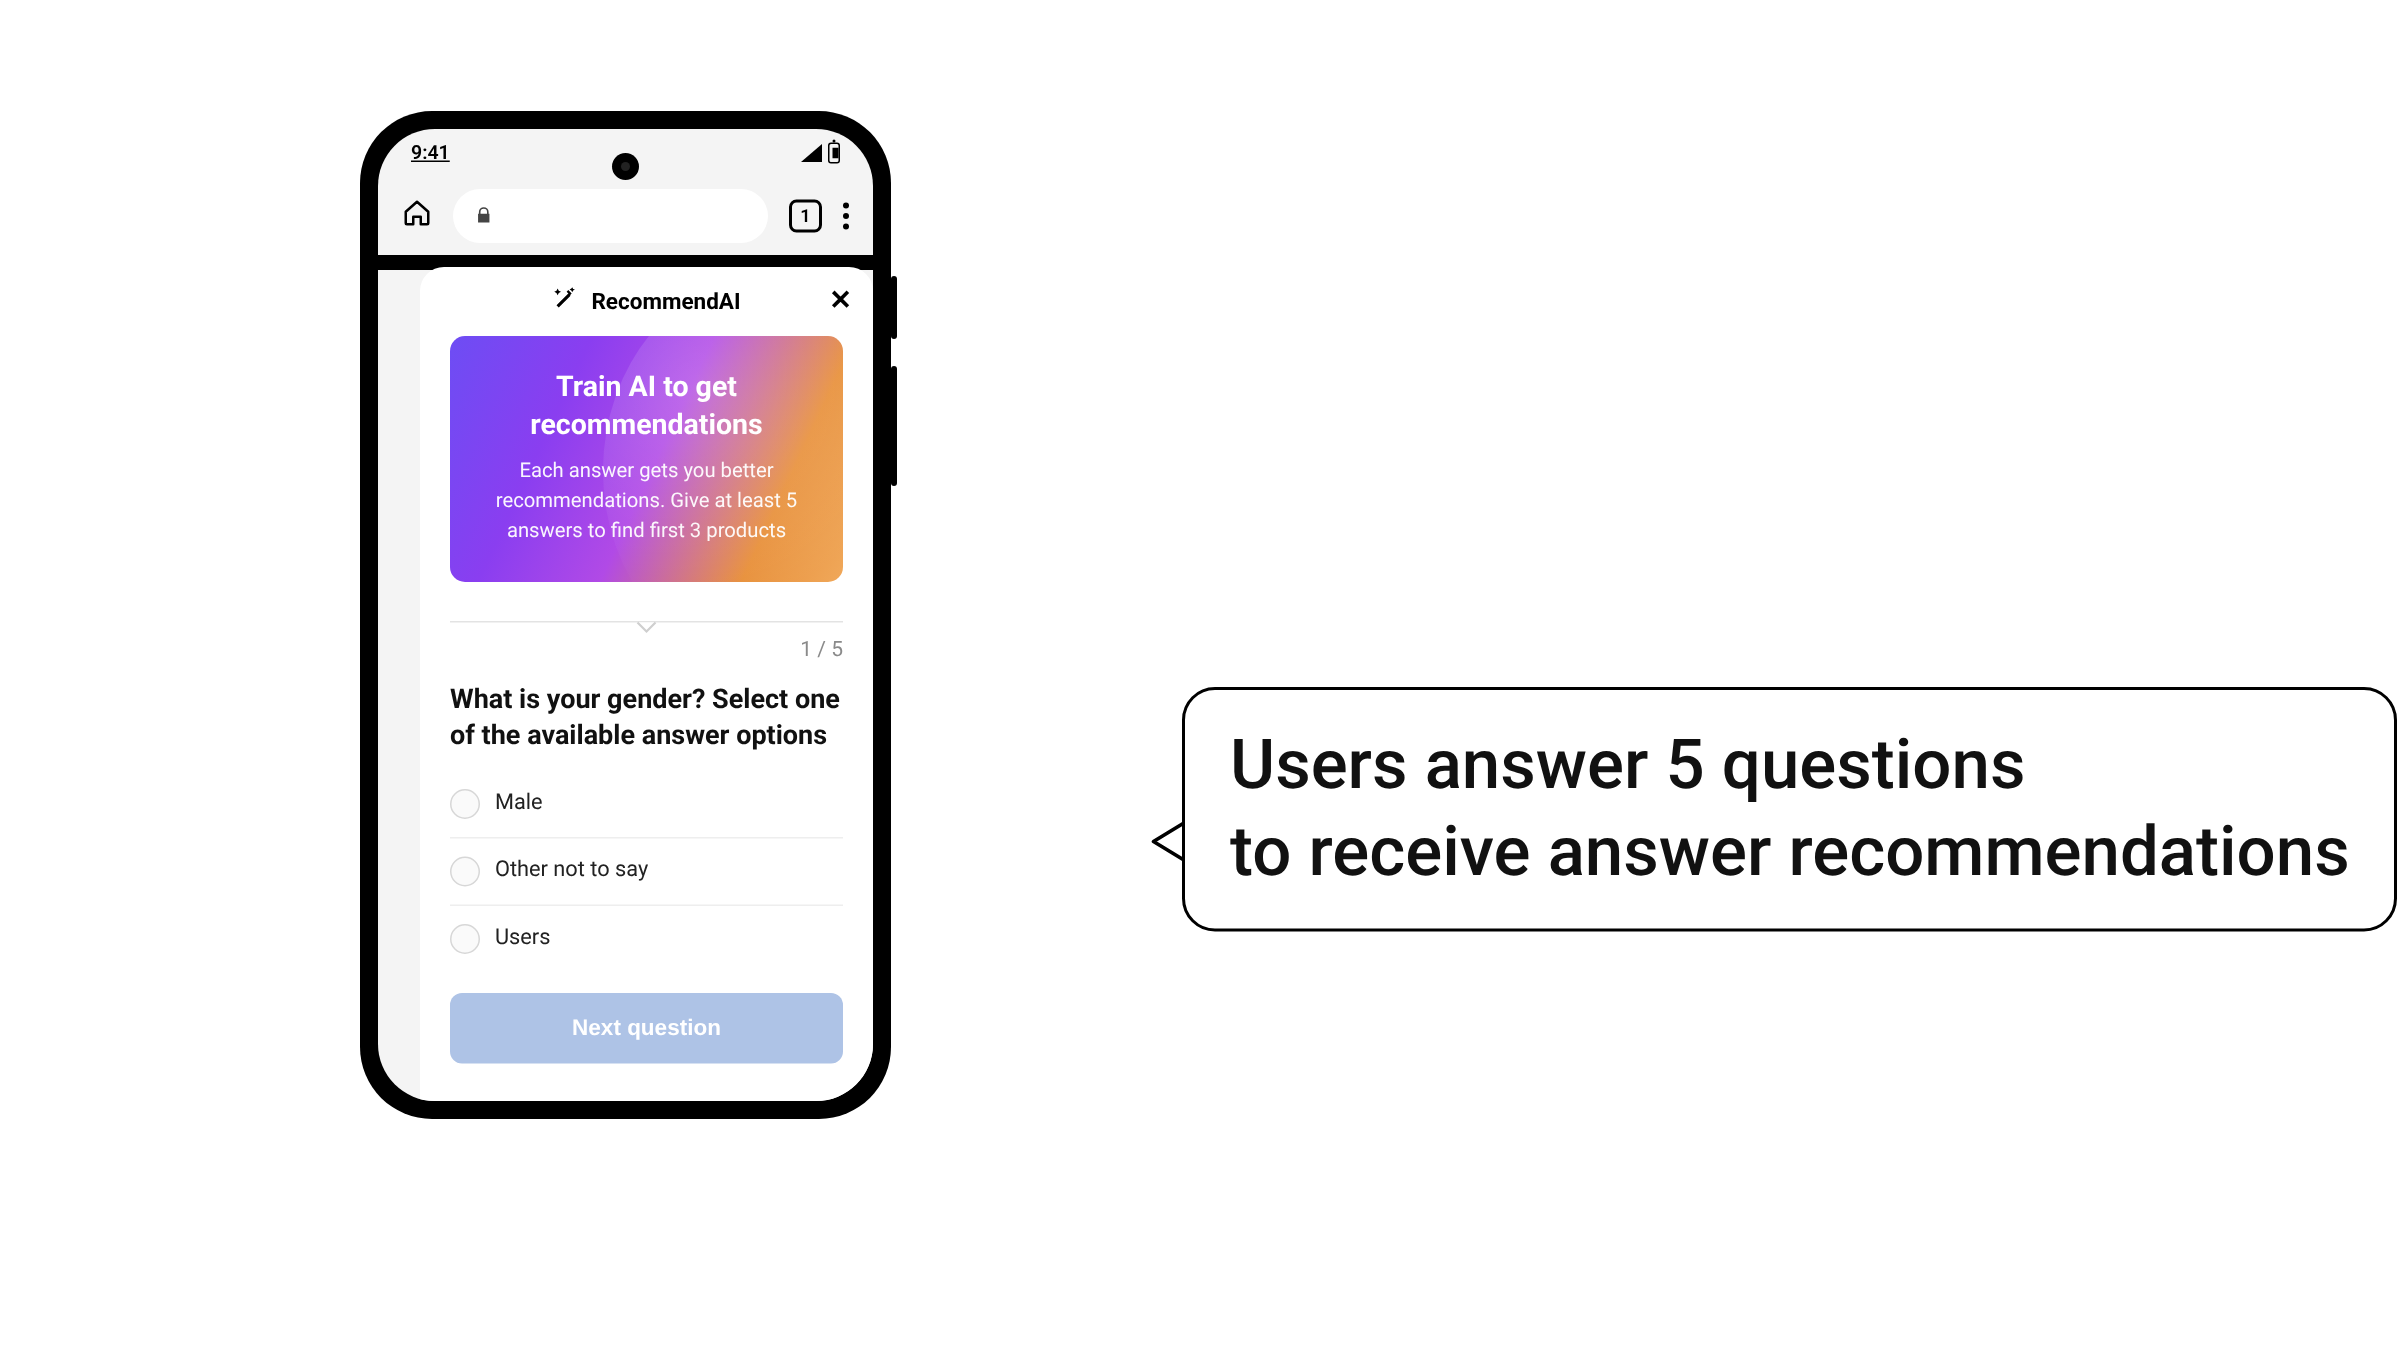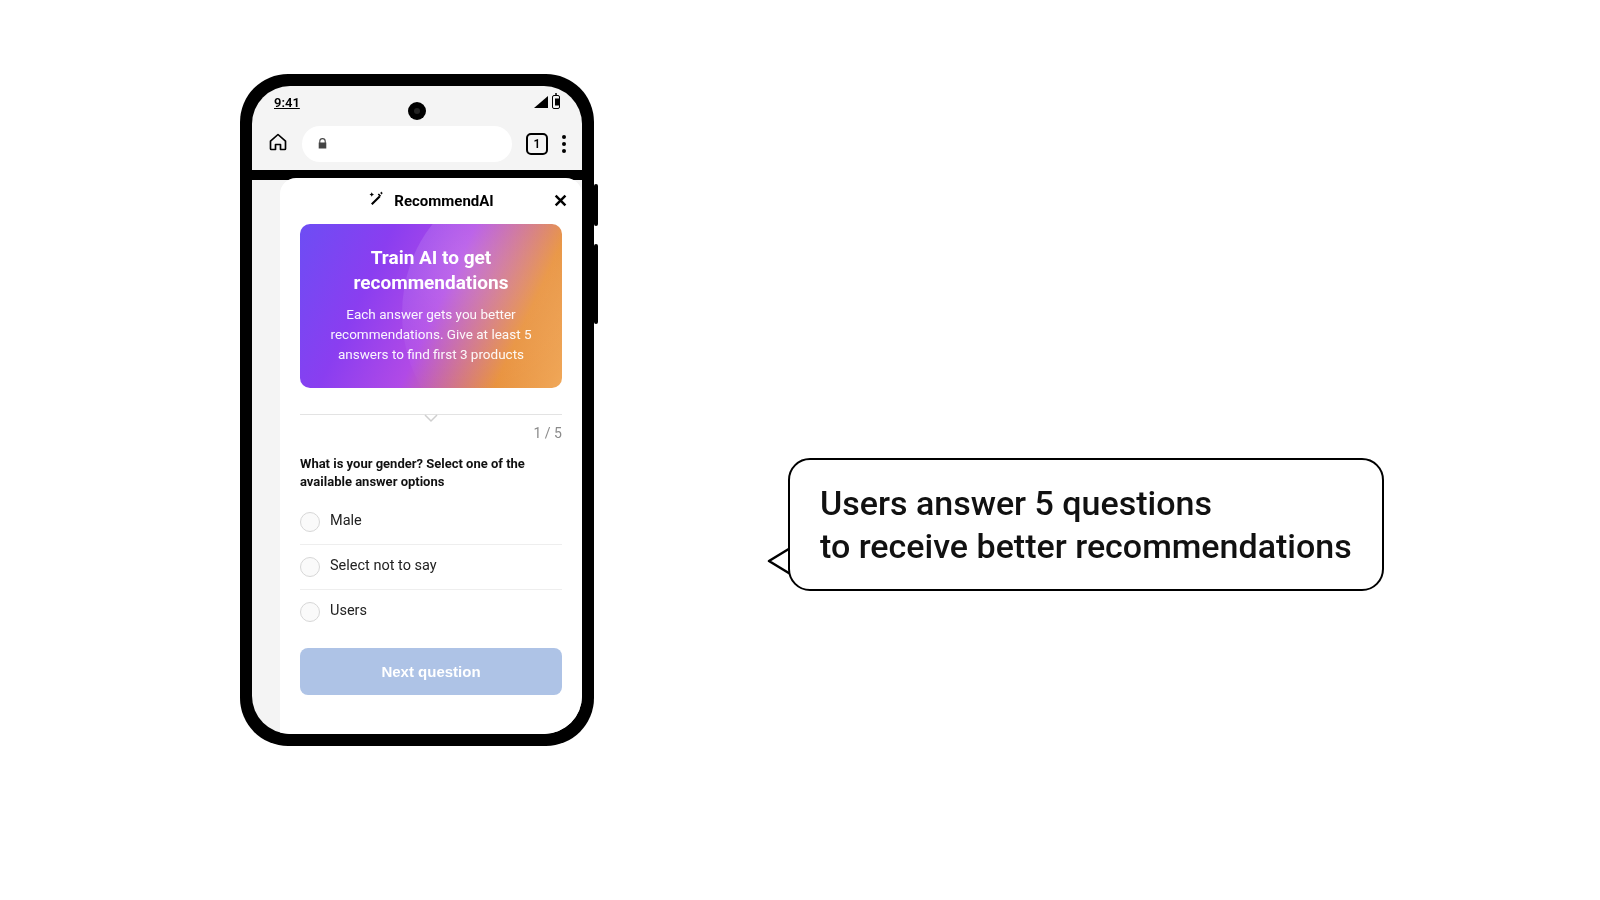--- a/index.html
+++ b/index.html
@@ -175,21 +175,21 @@
   .progress-line { height:1px; background:#e3e3e3; }
   .progress-notch {
     position:absolute; left:50%; top:-5px; transform:translateX(-50%);
   }
   .progress-val {
     text-align:right; margin-top:10px; color:#8a8a8a; font-size:14px;
   }
 
   .question {
     margin: 14px 20px 0;
-    font-size:13px;
+    font-size:18px;
     font-weight:700;
     line-height:1.35;
     color:#111;
   }
 
   .options { margin: 10px 20px 0; }
   .opt {
     display:flex; gap:10px;
     padding: 12px 0;
     border-bottom:1px solid #eee;
@@ -218,21 +218,21 @@
 
   
   .callout {
     position:absolute;
     left: 788px;
     top: 458px;
     border: 2.5px solid #000;
     border-radius: 22px;
     padding: 22px 30px;
     background:#fff;
-    font-size: 34px;
+    font-size: 46px;
     line-height: 1.25;
     font-weight: 500;
     color:#111;
   }
   .callout-tail {
     position:absolute;
     left: 767px;
     top: 545px;
   }
 </style>
@@ -306,33 +306,33 @@
 
       <div class="question">What is your gender? Select one of the available answer options</div>
 
       <div class="options">
         <div class="opt">
           <span class="radio"></span>
           <span>Male</span>
         </div>
         <div class="opt">
           <span class="radio"></span>
-          <span>Select not to say</span>
+          <span>Other not to say</span>
         </div>
         <div class="opt">
           <span class="radio"></span>
           <span>Users</span>
         </div>
       </div>
 
       <button class="nextbtn">Next question</button>
     </div>
   </div>
 </div>
 
 <svg class="callout-tail" width="26" height="32">
   <polygon points="25,2 2,16 25,30" fill="#fff" stroke="#000" stroke-width="2.5" stroke-linejoin="round"></polygon>
   <rect x="22" y="3" width="6" height="26" fill="#fff"></rect>
 </svg>
 <div class="callout">
   <div>Users answer 5 questions</div>
-  <div>to receive better recommendations</div>
+  <div>to receive answer recommendations</div>
 </div>
 
 </body></html>

